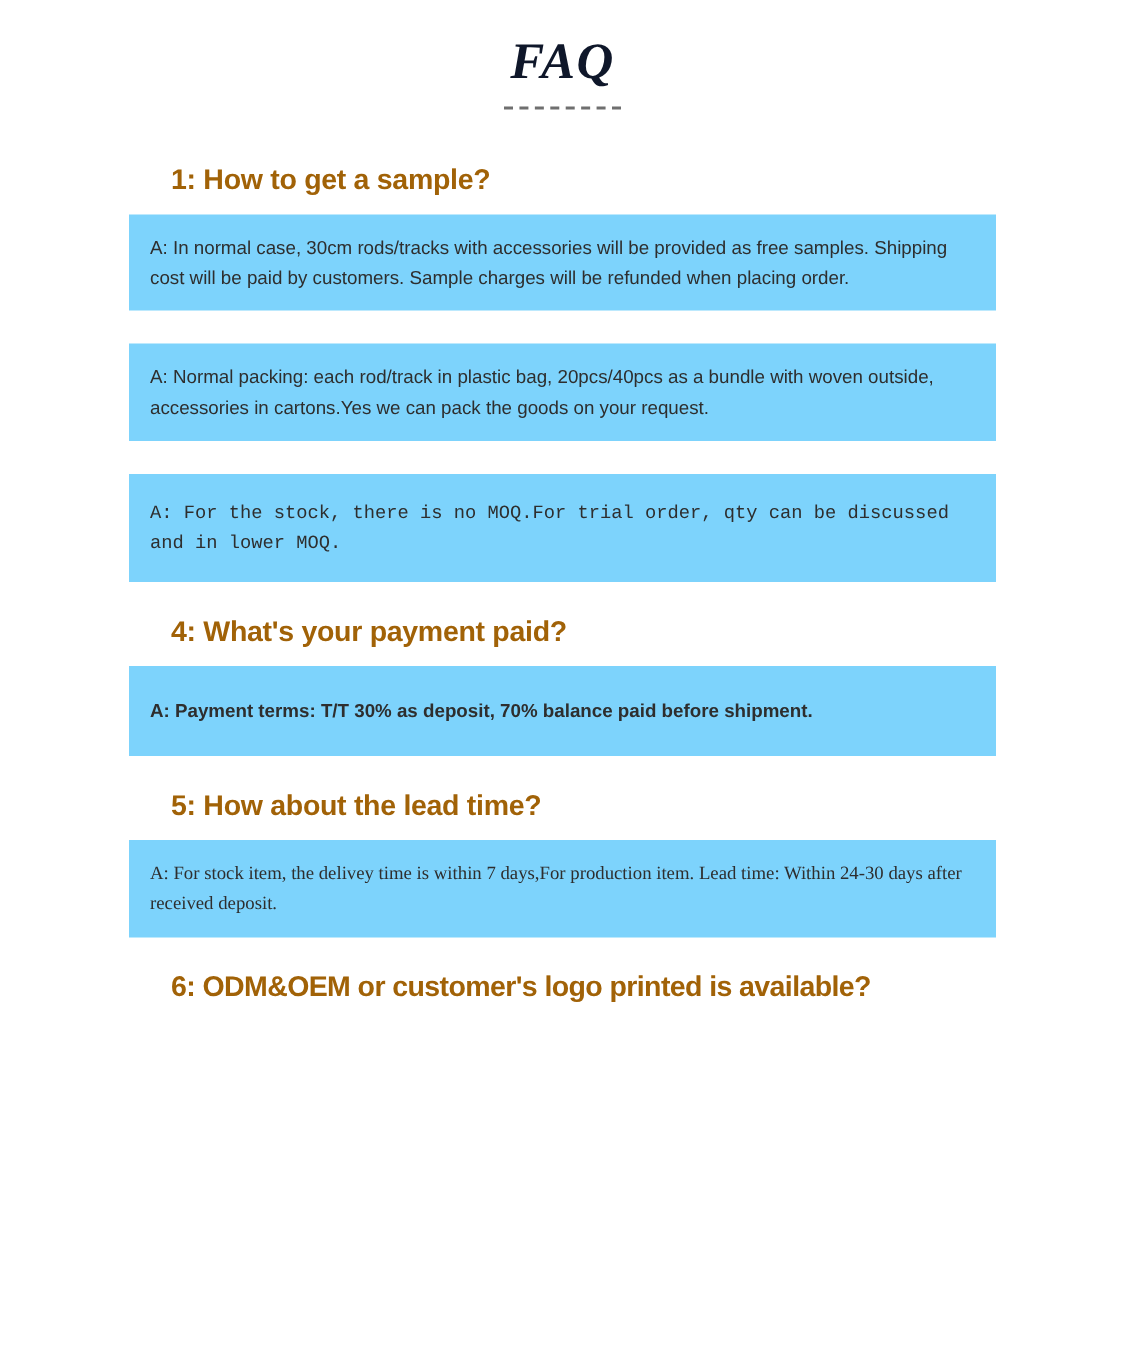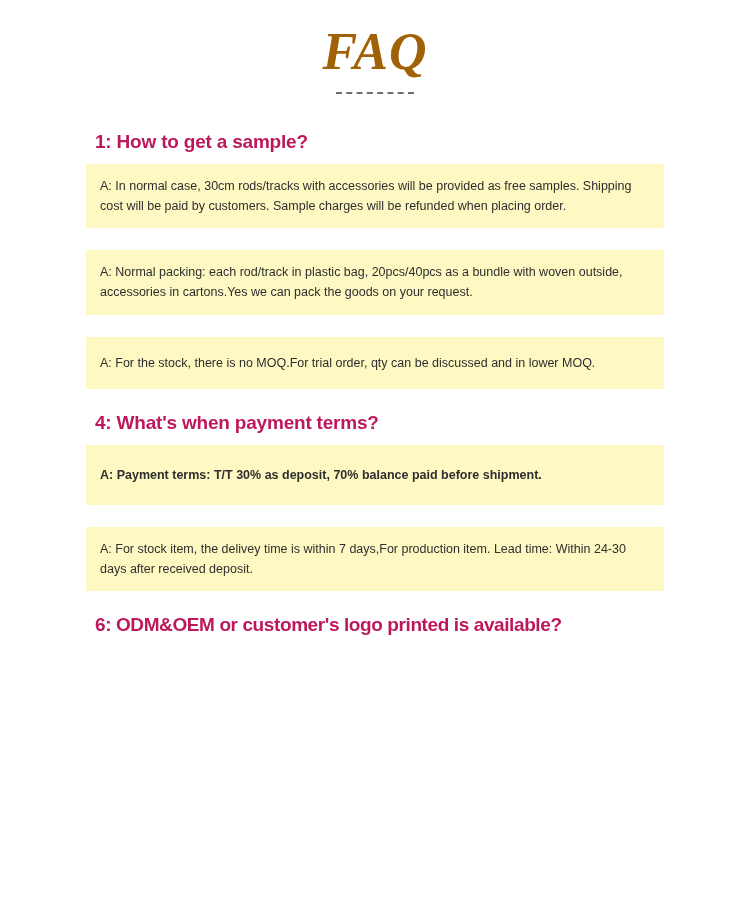--- a/index.html
+++ b/index.html
@@ -25,23 +25,23 @@
   
   .title-wrap {
     text-align: center;
     padding-top: 22px;
   }
   .faq-title {
     display: inline-block;
     font-family: "Liberation Serif", serif;
     font-style: italic;
     font-weight: bold;
-    font-size: 52px;
+    font-size: 34px;
     letter-spacing: 1px;
-    color: #a16207;
+    color: #0f172a;
     line-height: 1.15;
     padding: 0 4px 6px 4px;
     position: relative;
   }
   .title-underline {
     width: 78px;
     height: 0;
     margin: 4px auto 0 auto;
     border-bottom: 2px dashed #6f6f6f;
   }
@@ -50,43 +50,43 @@
   .faq-list {
     margin: 36px auto 0 auto;
     width: 578px;
   }
   .faq-item {
     margin-bottom: 22px;
   }
   .faq-q {
     font-size: 19px;
     font-weight: bold;
-    color: #be185d;
+    color: #a16207;
     letter-spacing: -0.2px;
-    margin: 0 0 10px 9px;
+    margin: 0 0 10px 28px;
     line-height: 1.25;
   }
   .faq-a {
-    background: #fef9c3;
+    background: #7dd3fc;
     color: #2e2e2e;
     font-size: 12.5px;
     line-height: 1.62;
     padding: 12px 16px 12px 14px;
     box-sizing: border-box;
   }
   .faq-a p {
     margin: 0;
   }
 
   
   .faq-item[data-idx="0"] .faq-a { width: 578px; }
   .faq-item[data-idx="1"] .faq-a { width: 578px; }
-  .faq-item[data-idx="2"] .faq-a { width: 578px; padding-top: 16px; padding-bottom: 16px; }
+  .faq-item[data-idx="2"] .faq-a { width: 578px; padding-top: 16px; padding-bottom: 16px; font-family: Liberation Mono, monospace; }
   .faq-item[data-idx="3"] .faq-a { width: 578px; padding-top: 20px; padding-bottom: 20px; font-weight: bold; }
-  .faq-item[data-idx="4"] .faq-a { width: 578px; }
+  .faq-item[data-idx="4"] .faq-a { width: 578px; font-family: Liberation Serif, serif; }
   .faq-item[data-idx="5"] .faq-a { width: 578px; padding-top: 16px; padding-bottom: 16px; }
 
   .faq-item[data-idx="1"] .faq-q,
   .faq-item[data-idx="5"] .faq-q { letter-spacing: -0.4px; }
 </style>
 </head>
 <body>
 
 <div class="page">
 
@@ -110,27 +110,28 @@
       </div>
     </div>
 
     <div class="faq-item" data-idx="2">
       <div class="faq-a">
         <p>A: For the stock, there is no MOQ.For trial order, qty can be discussed and in lower MOQ.</p>
       </div>
     </div>
 
     <div class="faq-item" data-idx="3">
-      <div class="faq-q">4: What's when payment terms?</div>
+      <div class="faq-q">4: What's your payment paid?</div>
       <div class="faq-a">
         <p>A: Payment terms: T/T 30% as deposit, 70% balance paid before shipment.</p>
       </div>
     </div>
 
     <div class="faq-item" data-idx="4">
+      <div class="faq-q">5: How about the lead time?</div>
       <div class="faq-a">
         <p>A: For stock item, the delivey time is within 7 days,For production item. Lead time: Within 24-30 days after received deposit.</p>
       </div>
     </div>
 
     <div class="faq-item" data-idx="5">
       <div class="faq-q">6: ODM&amp;OEM or customer's logo printed is available?</div>
     </div>
 
   </div>

